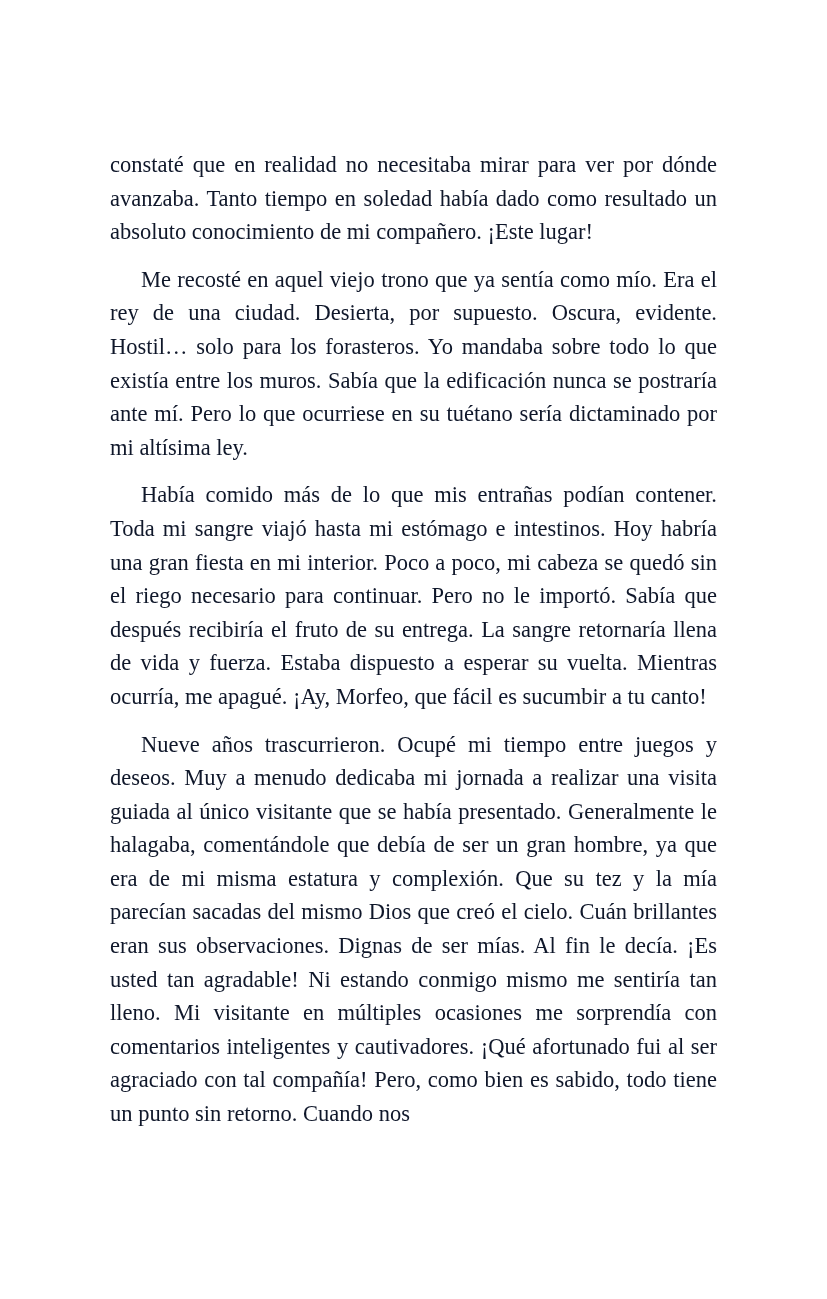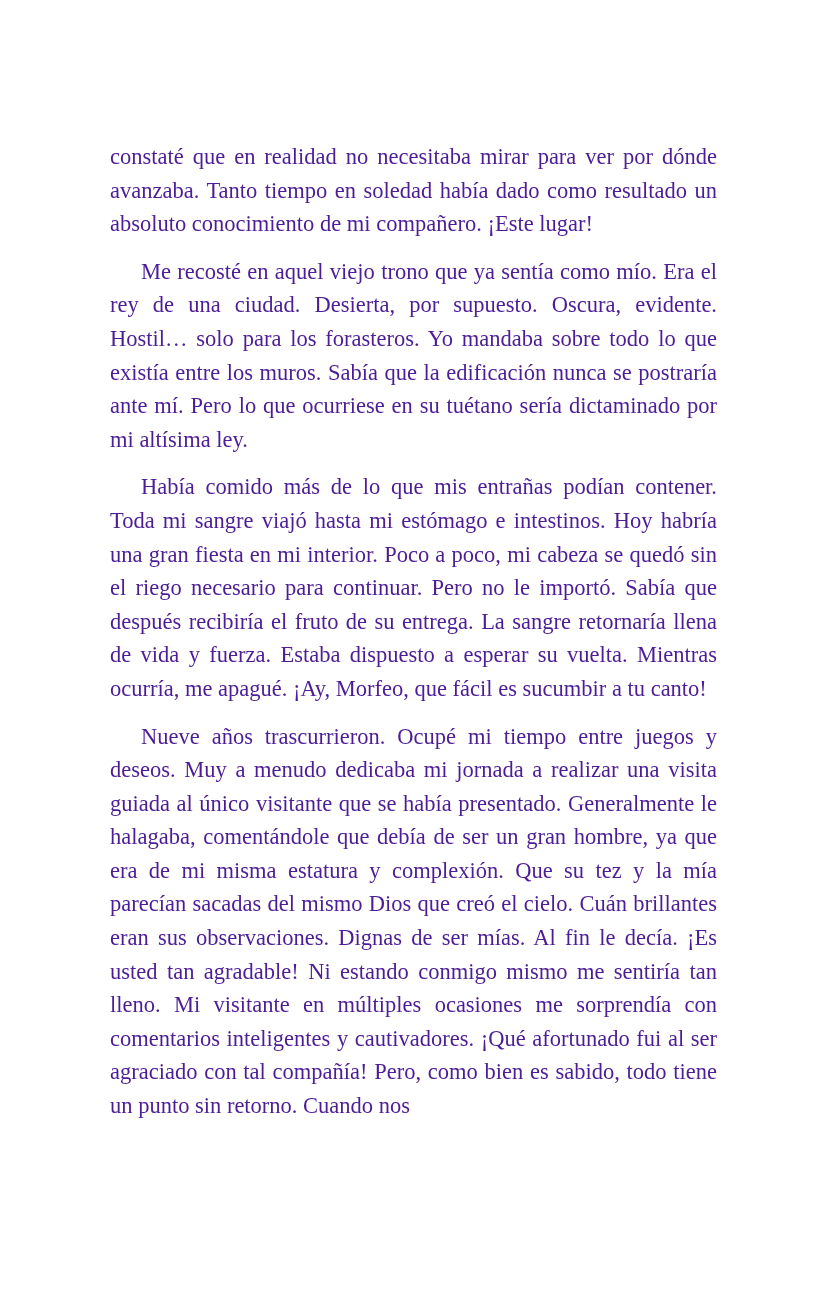--- a/index.html
+++ b/index.html
@@ -10,26 +10,26 @@
   .page {
     position: relative;
     width: 827px;
     height: 1299px;
     background: #ffffff;
     overflow: hidden;
   }
   .text-block {
     position: absolute;
     left: 110px;
-    top: 140px;
+    top: 148px;
     width: 607px;
     font-family: "Liberation Serif", "DejaVu Serif", serif;
     font-size: 22.5px;
     line-height: 33.6px;
-    color: #4c1d95;
+    color: #0f172a;
     text-align: justify;
     text-justify: inter-word;
     hyphens: none;
     -webkit-font-smoothing: antialiased;
   }
   .text-block p {
     margin: 0 0 14px 0;
     text-indent: 31px;
   }
   .text-block p.continued {

